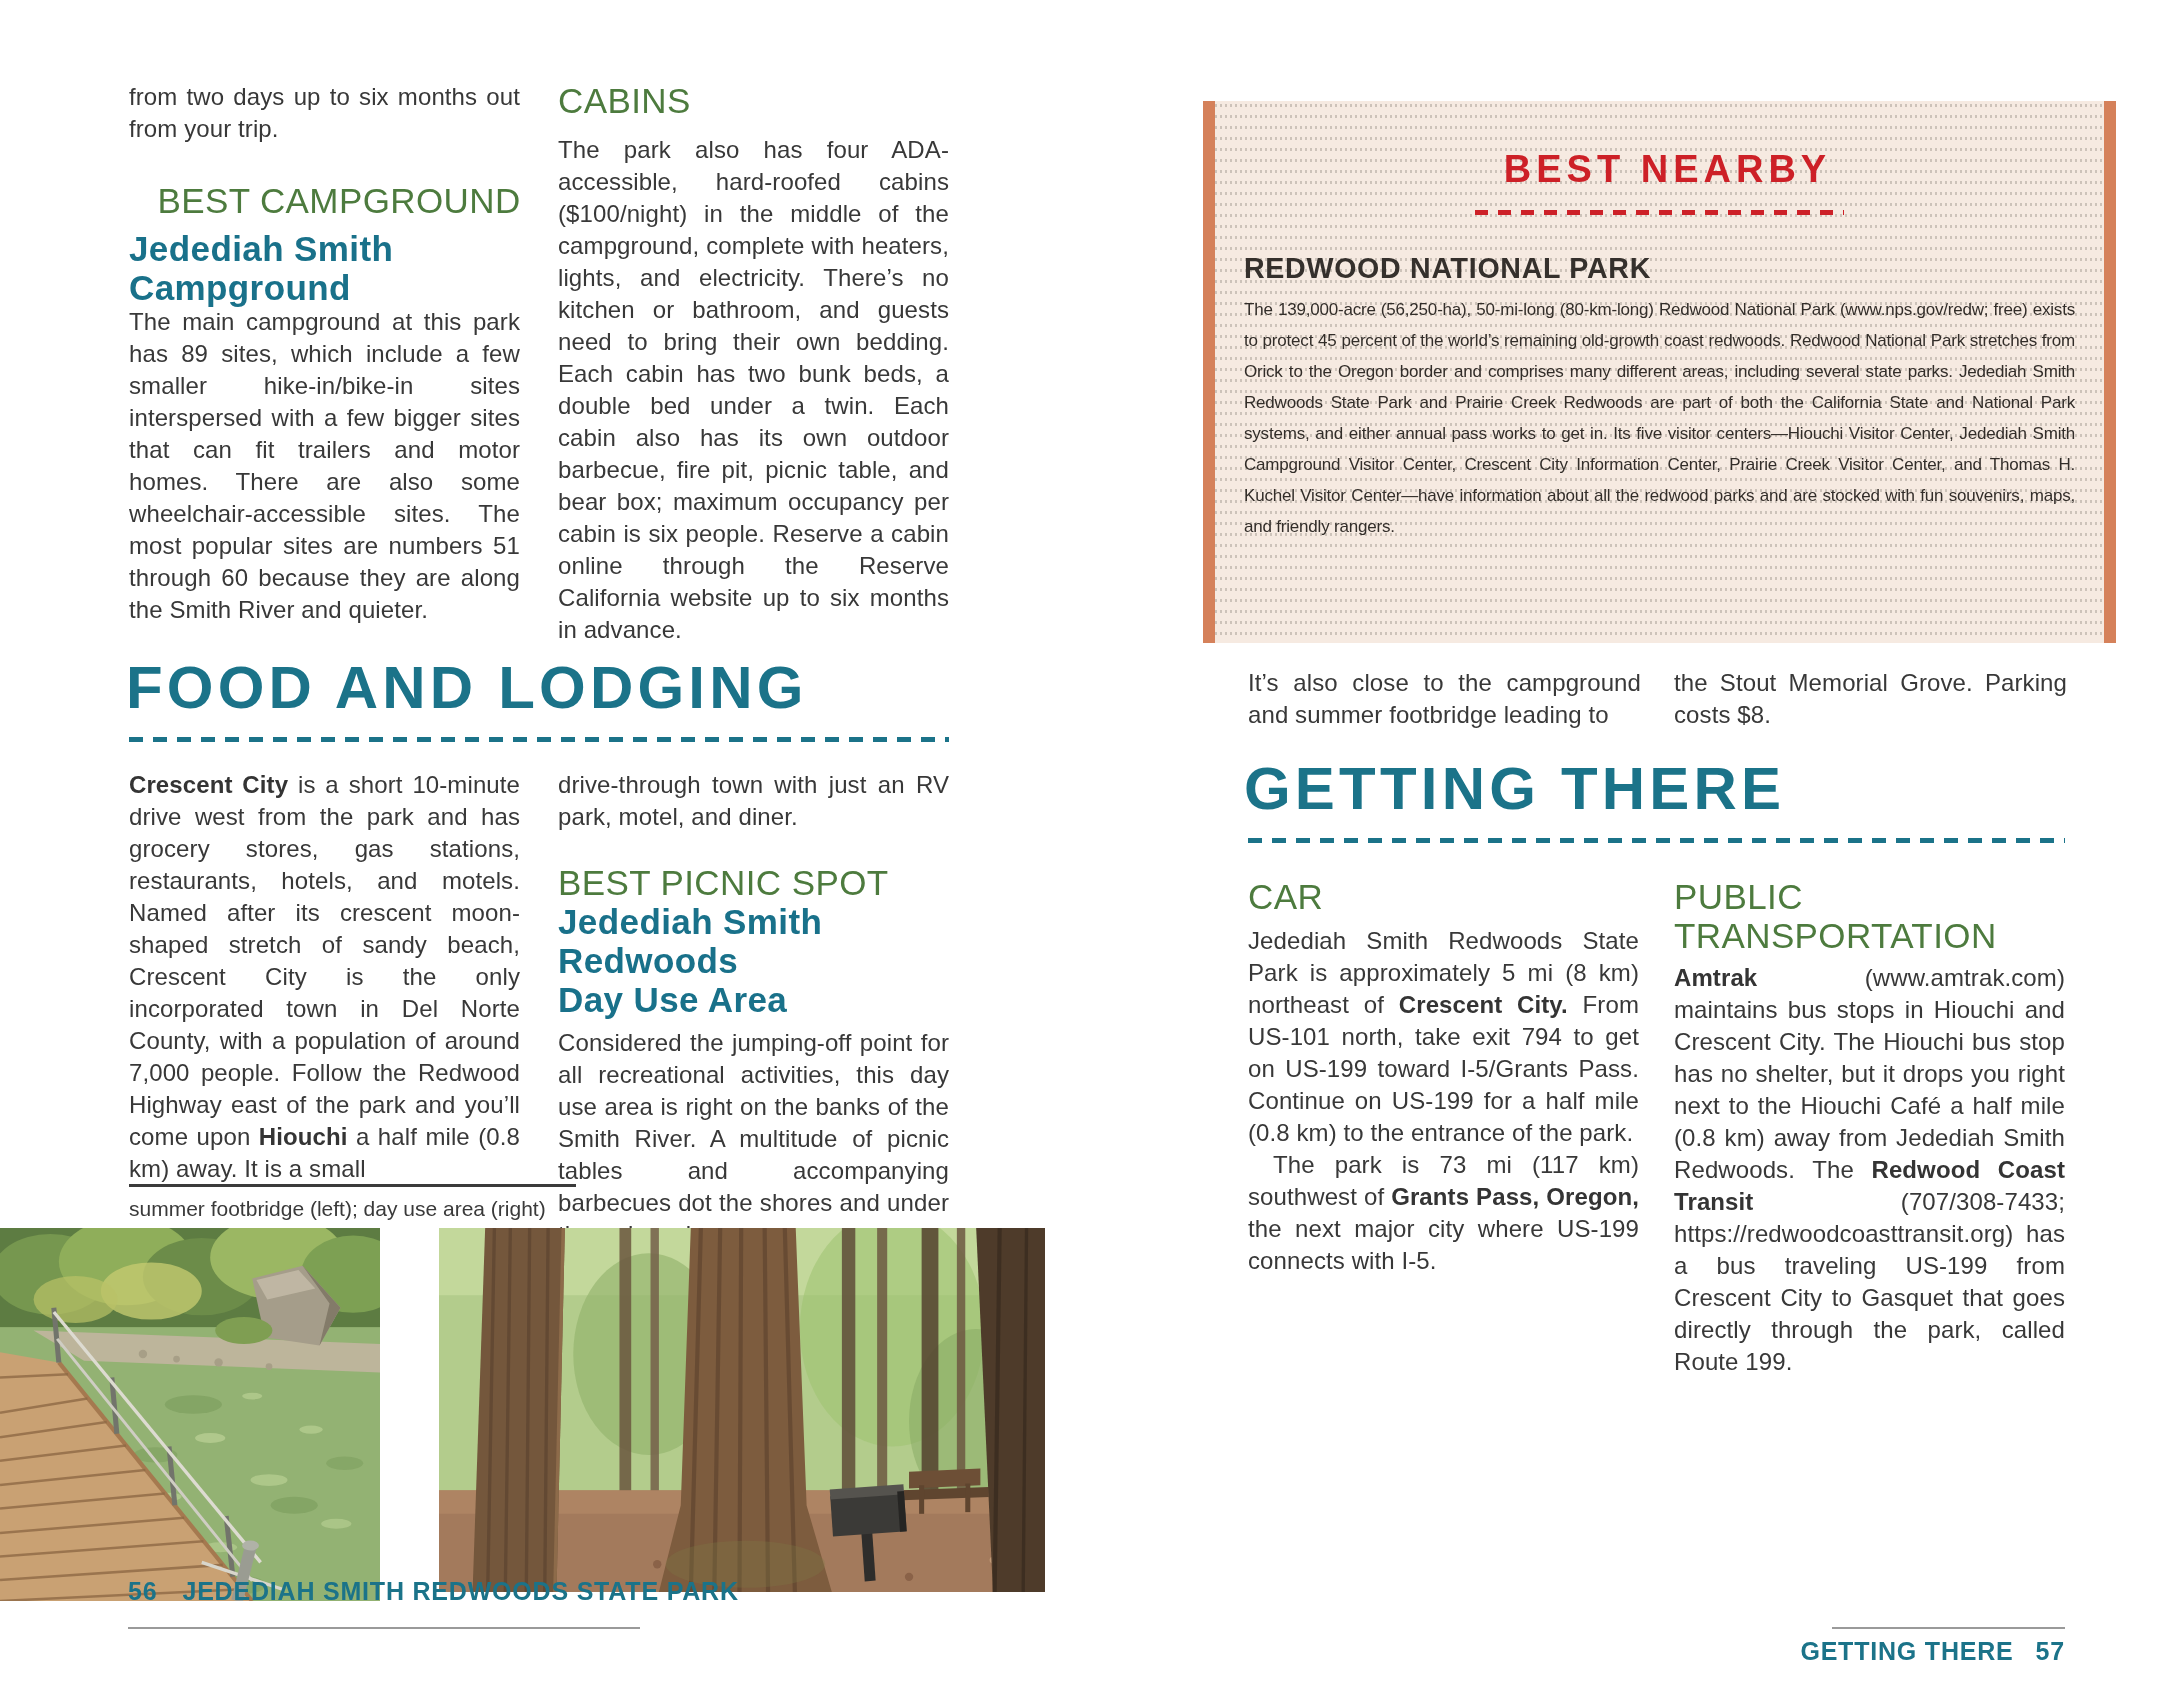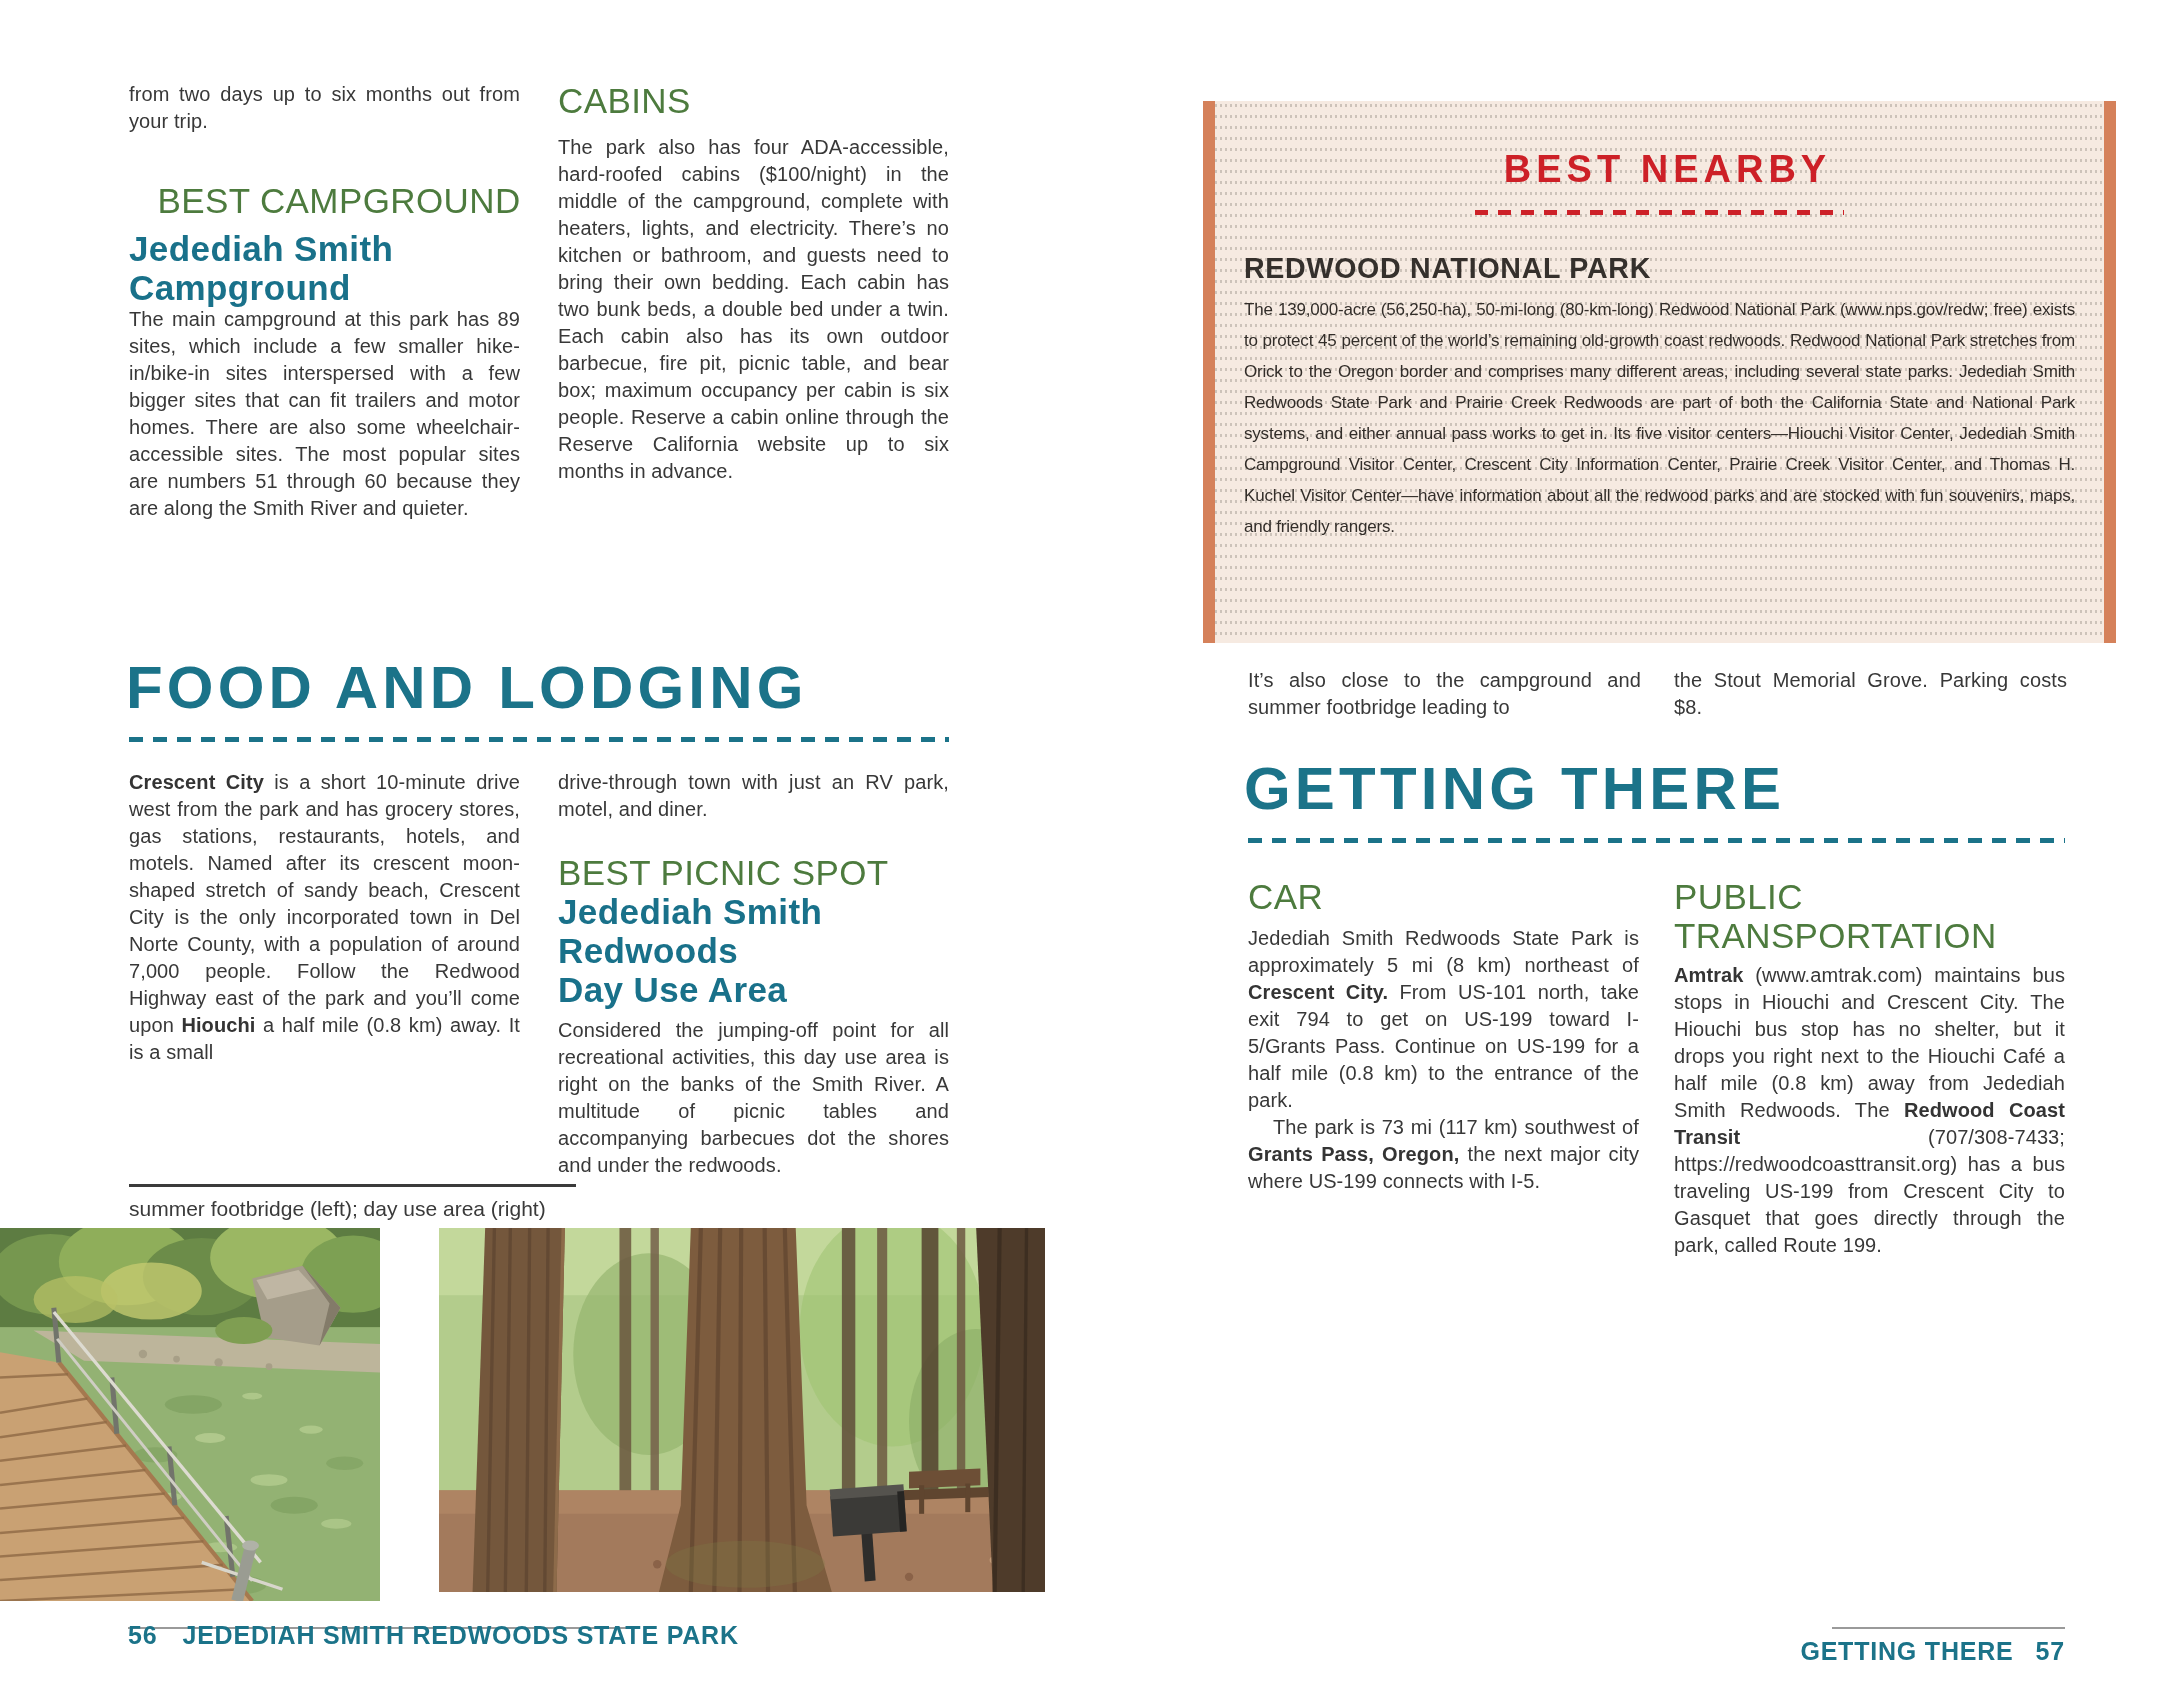--- a/index.html
+++ b/index.html
@@ -1,20 +1,20 @@
 <!DOCTYPE html>
 <html style="font-size:13.4px"><head>
 <meta charset="utf-8">
 <style>
   html,body{margin:0;padding:0;background:#ffffff;}
   body{width:2183px;height:1701px;position:relative;overflow:hidden;
        font-family:"Liberation Sans", sans-serif;color:#383838;}
   .abs{position:absolute;}
   .just{text-align:justify;}
-  .body-text{font-size:20px;line-height:27px;letter-spacing:0.1px;}
+  .body-text{font-size:24px;line-height:32px;letter-spacing:0.1px;}
   .box-text{font-size:17px;line-height:31px;letter-spacing:-0.2px;color:#322d29;}
   .b{font-weight:bold;color:#343434;}
   .h-green{color:#4d7b3e;font-weight:normal;font-size:35px;line-height:39px;letter-spacing:0.4px;}
   .h-teal{color:#19718a;font-weight:bold;font-size:35px;line-height:39px;letter-spacing:0.4px;}
   .display{color:#1b7389;font-weight:bold;font-size:60px;letter-spacing:4.2px;line-height:55px;}
   .rule-dash-teal{height:5px;background:repeating-linear-gradient(90deg,#1b7389 0 14.3px,rgba(0,0,0,0) 14.3px 24px);}
   .rule-dash-red{height:5.9px;background:repeating-linear-gradient(90deg,#cd2027 0 13.4px,rgba(0,0,0,0) 13.4px 23px);}
   .caption{font-size:21px;line-height:25px;color:#3a3a3a;}
   .footer-text{color:#1b7389;font-weight:bold;font-size:25px;letter-spacing:0.8px;}
   .thin-rule{height:1.7px;background:#9a9a9a;}
@@ -186,21 +186,21 @@
     <g transform="rotate(-4 510 345)">
       <rect x="502" y="358" width="13" height="62" fill="#2e2d2b"></rect>
       <rect x="468" y="316" width="88" height="48" fill="#3b3a37"></rect>
       <rect x="468" y="308" width="88" height="12" fill="#55534e"></rect>
       <rect x="548" y="316" width="8" height="48" fill="#262523"></rect>
     </g>
   </svg>
 </div>
 
 <div class="abs thin-rule" style="left:128px;top:1627px;width:512px;"></div>
-<div class="abs footer-text" style="left:128px;top:1621px;width:672px;">
+<div class="abs footer-text" style="left:128px;top:1577px;width:672px;">
   <span>56</span><span style="display:inline-block;width:25px;"></span><span>JEDEDIAH SMITH REDWOODS STATE PARK</span>
 </div>
 
 <div class="abs nearby-box">
   <span class="nearby-label">BEST NEARBY</span>
   <div class="rule-dash-red nearby-rule"></div>
   <span class="nearby-heading">REDWOOD NATIONAL PARK</span>
   <span class="nearby-body box-text just">The 139,000-acre (56,250-ha), 50-mi-long (80-km-long) Redwood National Park (www.nps.gov/redw; free) exists to protect 45 percent of the world’s remaining old-growth coast redwoods. Redwood National Park stretches from Orick to the Oregon border and comprises many different areas, including several state parks. Jedediah Smith Redwoods State Park and Prairie Creek Redwoods are part of both the California State and National Park systems, and either annual pass works to get in. Its five visitor centers—Hiouchi Visitor Center, Jedediah Smith Campground Visitor Center, Crescent City Information Center, Prairie Creek Visitor Center, and Thomas H. Kuchel Visitor Center—have information about all the redwood parks and are stocked with fun souvenirs, maps, and friendly rangers.</span>
 </div>
 

